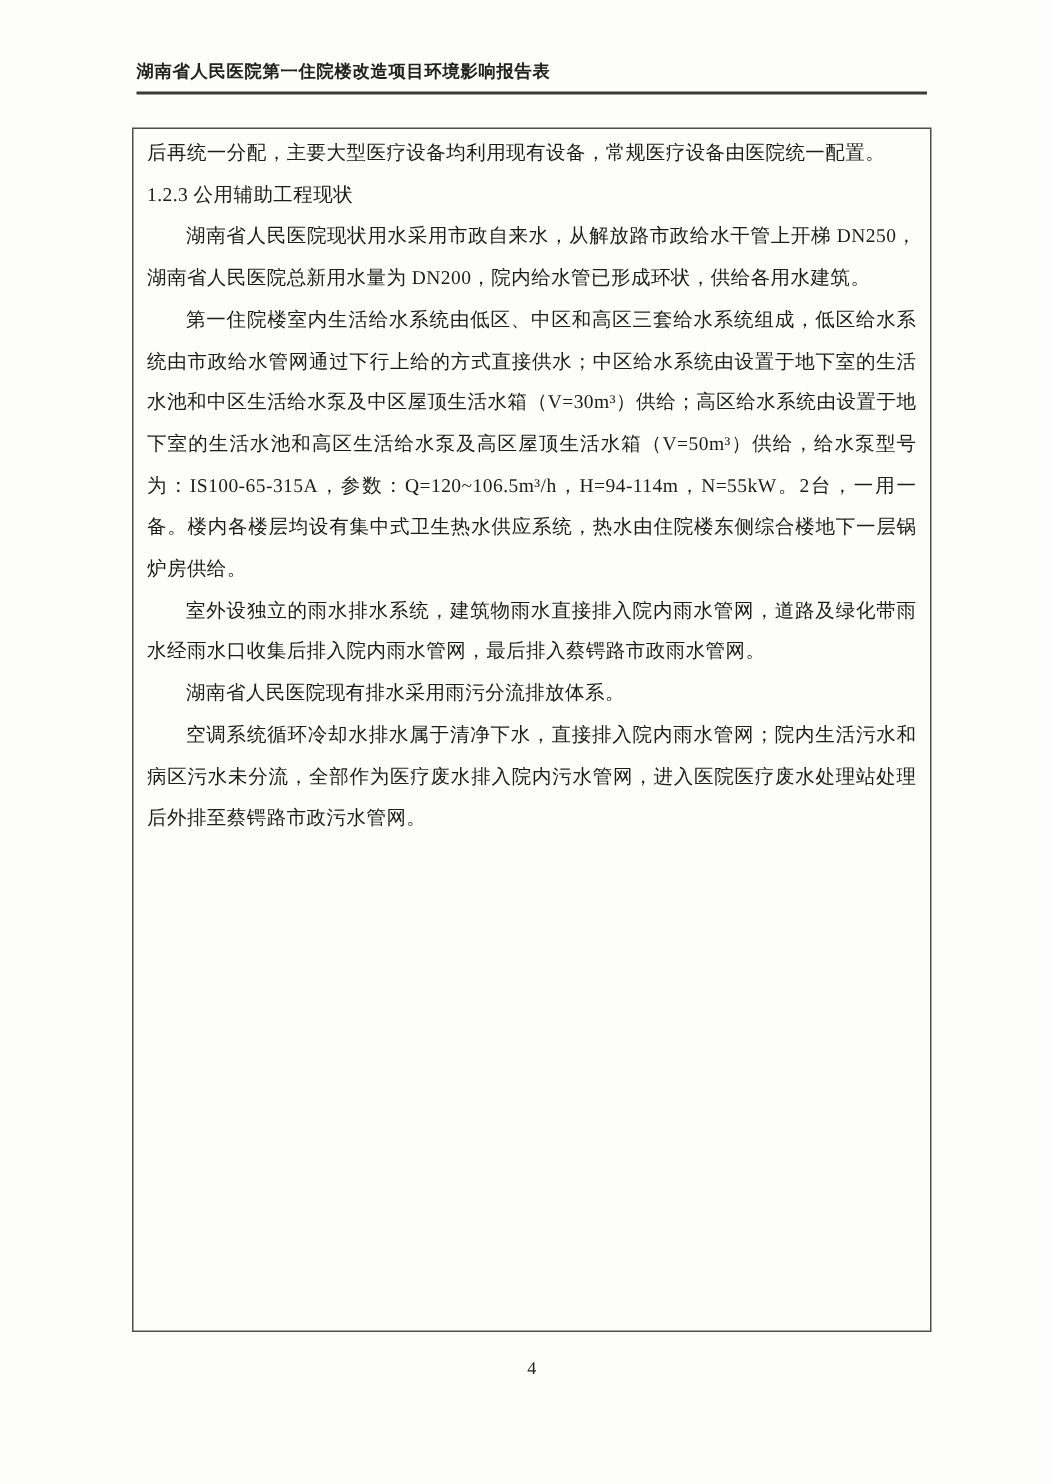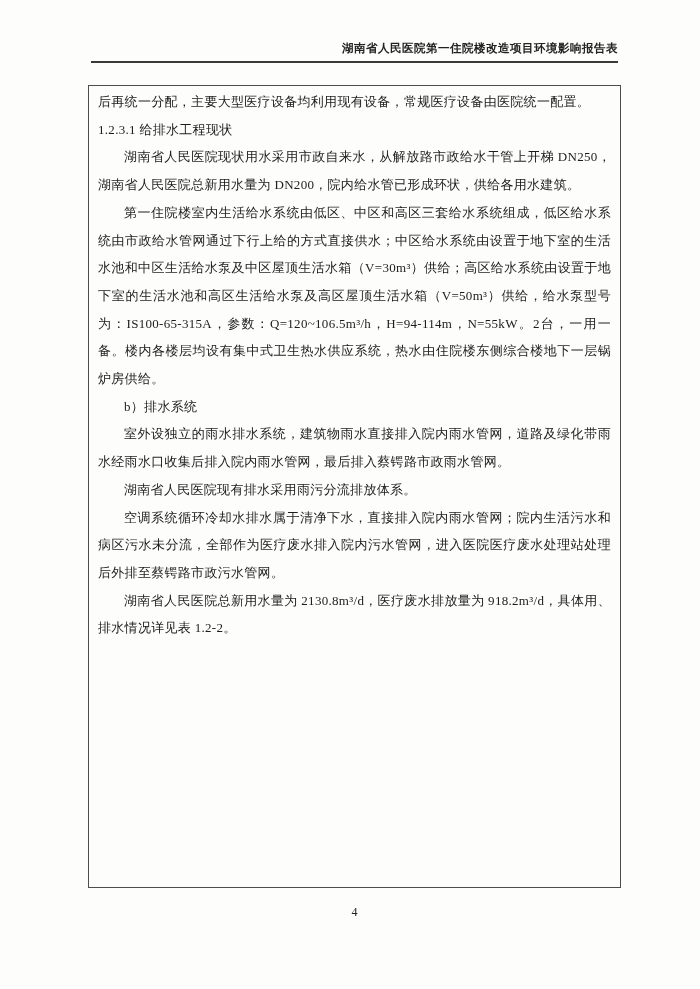--- a/index.html
+++ b/index.html
@@ -12,21 +12,20 @@
     position: relative;
     background: #fdfdfc;
     font-family: "Liberation Serif", "DejaVu Serif", serif;
     color: #1c1c1c;
   }
   .page-header {
     position: absolute;
     left: 91px;
     top: 38px;
     width: 527px;
-    text-align: right;
     border-bottom: 2px solid #3a3a3a;
     padding-bottom: 5px;
   }
   .page-header .title {
     font-size: 11.5px;
     font-weight: bold;
     letter-spacing: 0.5px;
     color: #222;
   }
   .content-box {
@@ -70,26 +69,24 @@
 </head>
 <body>
 
 <div class="page-header">
   <span class="title">湖南省人民医院第一住院楼改造项目环境影响报告表</span>
 </div>
 
 <div class="content-box">
   <div id="document-body">
       <p class="continuation">后再统一分配，主要大型医疗设备均利用现有设备，常规医疗设备由医院统一配置。</p>
-      <p class="heading">1.2.3.1 给排水工程现状</p>
+      <p class="heading">1.2.3 公用辅助工程现状</p>
       <p class="para">湖南省人民医院现状用水采用市政自来水，从解放路市政给水干管上开梯 DN250，湖南省人民医院总新用水量为 DN200，院内给水管已形成环状，供给各用水建筑。</p>
       <p class="para">第一住院楼室内生活给水系统由低区、中区和高区三套给水系统组成，低区给水系统由市政给水管网通过下行上给的方式直接供水；中区给水系统由设置于地下室的生活水池和中区生活给水泵及中区屋顶生活水箱（V=30m³）供给；高区给水系统由设置于地下室的生活水池和高区生活给水泵及高区屋顶生活水箱（V=50m³）供给，给水泵型号为：IS100-65-315A，参数：Q=120~106.5m³/h，H=94-114m，N=55kW。2台，一用一备。楼内各楼层均设有集中式卫生热水供应系统，热水由住院楼东侧综合楼地下一层锅炉房供给。</p>
-      <p class="sub">b）排水系统</p>
       <p class="para">室外设独立的雨水排水系统，建筑物雨水直接排入院内雨水管网，道路及绿化带雨水经雨水口收集后排入院内雨水管网，最后排入蔡锷路市政雨水管网。</p>
       <p class="para">湖南省人民医院现有排水采用雨污分流排放体系。</p>
       <p class="para">空调系统循环冷却水排水属于清净下水，直接排入院内雨水管网；院内生活污水和病区污水未分流，全部作为医疗废水排入院内污水管网，进入医院医疗废水处理站处理后外排至蔡锷路市政污水管网。</p>
-      <p class="para">湖南省人民医院总新用水量为 2130.8m³/d，医疗废水排放量为 918.2m³/d，具体用、排水情况详见表 1.2-2。</p>
     </div>
 </div>
 
 <div class="page-footer">
   <span>4</span>
 </div>
 
 </body></html>

